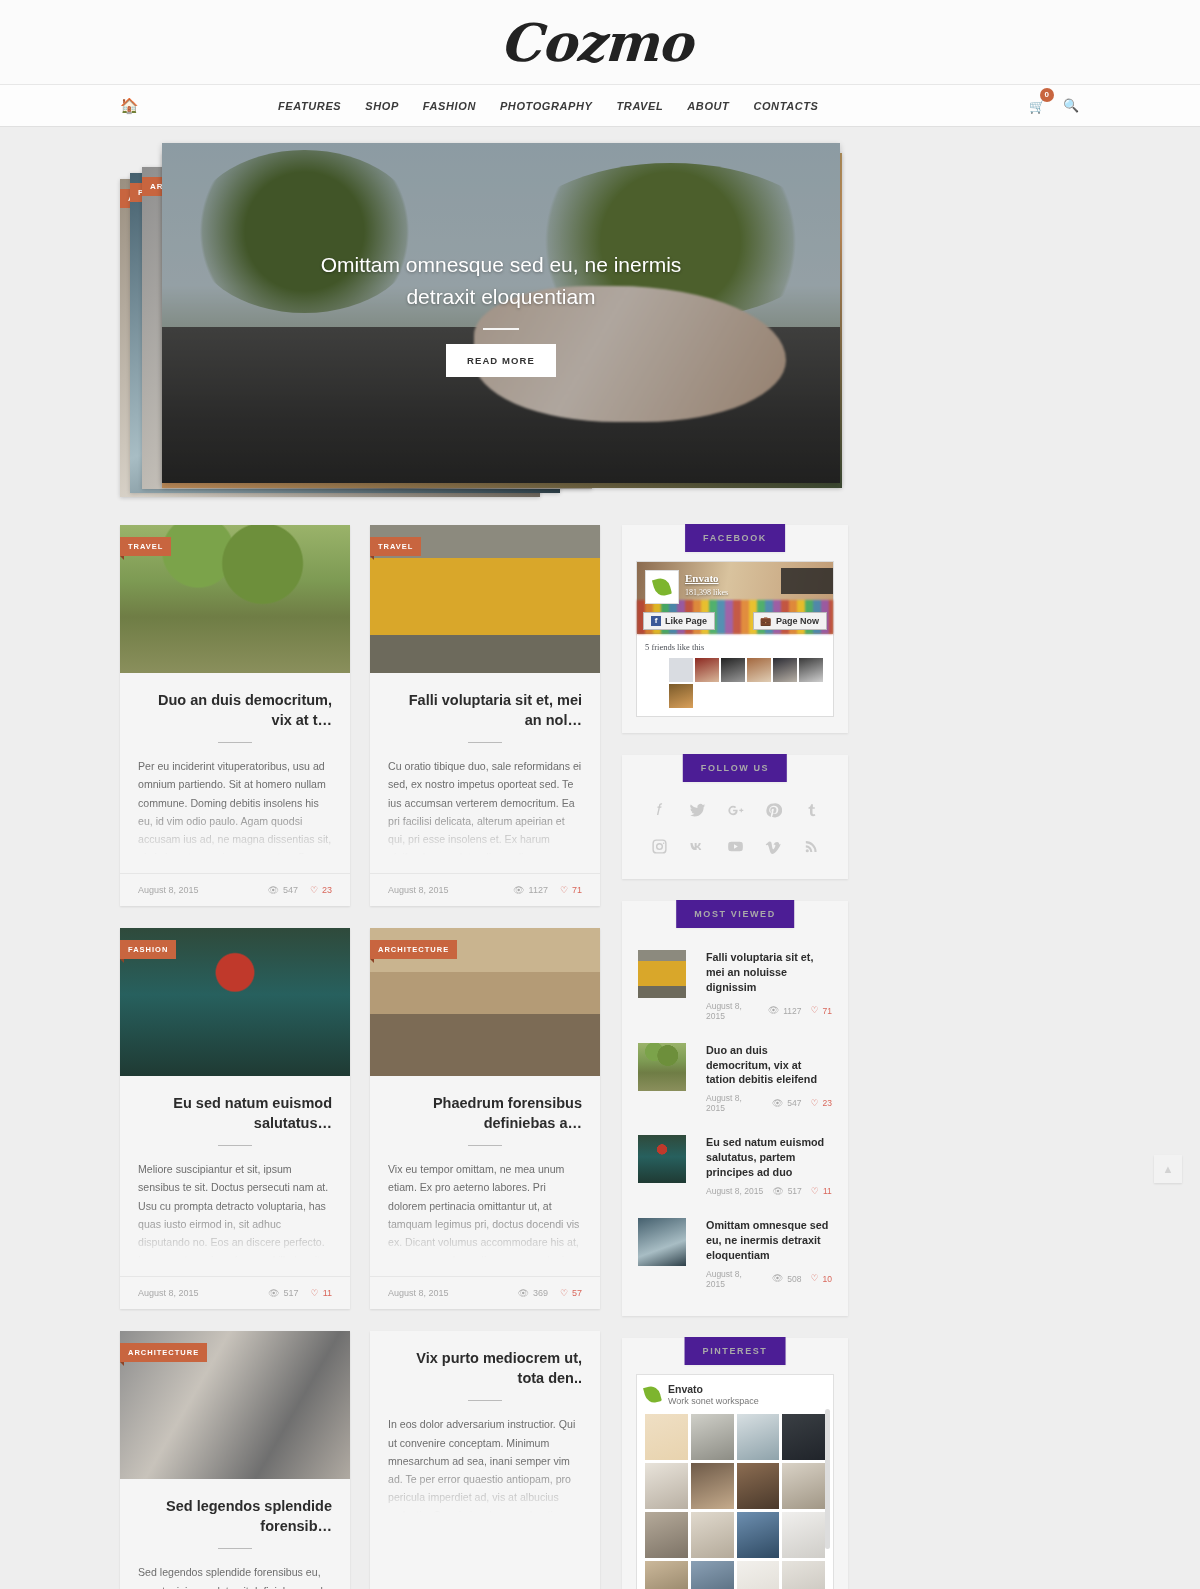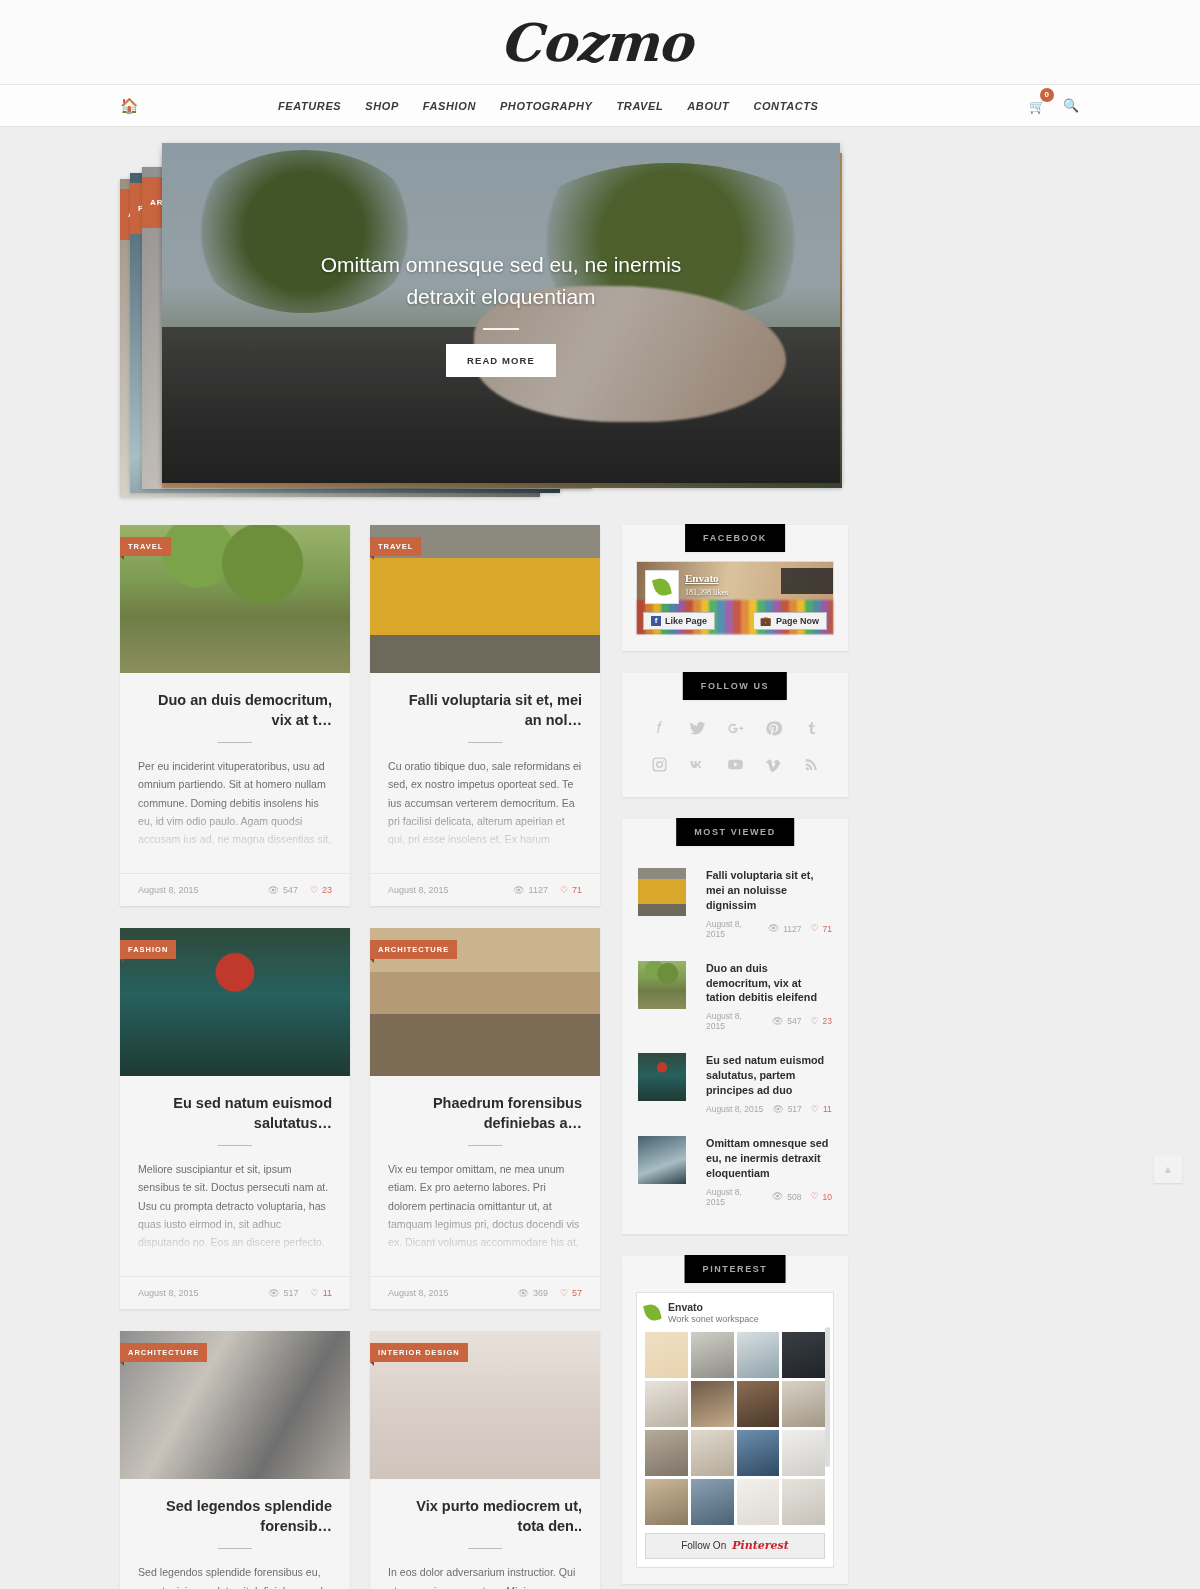--- a/index.html
+++ b/index.html
@@ -53,21 +53,21 @@
   .nav-icon { font-size: 13px; color: #333; }
 
   
   .container { width: 960px; margin: 0 auto; padding-top: 16px; }
 
   
   .hero-wrap { position: relative; height: 360px; margin-bottom: 22px; }
   .stack { position: absolute; background: #cfcfcf; box-shadow: 0 1px 4px rgba(0,0,0,.18); overflow: hidden; }
   .stack .badge {
     position: absolute; top: 10px; left: 0; background: #c8653f; color: #fff;
-    font-size: 8px; font-weight: 700; letter-spacing: 1px; padding: 21px 8px;
+    font-size: 8px; font-weight: 700; letter-spacing: 1px; padding: 5px 8px;
     text-transform: uppercase; white-space: nowrap;
   }
   .s4 { left: 0px;  top: 36px; width: 420px; height: 318px; }
   .s3 { left: 10px; top: 30px; width: 430px; height: 320px; }
   .s2 { left: 22px; top: 24px; width: 450px; height: 322px; }
   .s1 { left: 42px; top: 10px; width: 680px; height: 335px; }
   .hero-main {
     position: absolute; left: 42px; top: 0; width: 678px; height: 340px;
     overflow: hidden; box-shadow: 0 2px 6px rgba(0,0,0,.2);
   }
@@ -140,21 +140,21 @@
   .card-meta .stats { margin-left: auto; display: flex; align-items: center; gap: 12px; }
   .stat { display: flex; align-items: center; gap: 4px; }
   .stat.likes { color: #d9675b; }
   .ico { font-size: 9px; line-height: 1; }
 
   
   .sidebar { width: 226px; display: flex; flex-direction: column; gap: 22px; }
   .widget { background: #f5f5f5; box-shadow: 0 1px 2px rgba(0,0,0,.08); padding: 26px 14px 16px; position: relative; }
   .widget-title {
     position: absolute; top: -1px; left: 50%; transform: translateX(-50%);
-    background: #000000; color: #a9a9a9; font-size: 9px; font-weight: 700;
+    background: #4c1d95; color: #a9a9a9; font-size: 9px; font-weight: 700;
     letter-spacing: 1.6px; text-transform: uppercase; padding: 9px 18px;
     box-shadow: 0 1px 2px rgba(0,0,0,.05); white-space: nowrap;
   }
 
   
   .fb-box { background: #fff; border: 1px solid #dcdcdc; margin-top: 10px; }
   .fb-cover { height: 72px; position: relative; background: linear-gradient(100deg,#8b6b4f,#d9c39e 45%,#c09a74); }
   .fb-pencils { position:absolute; left:0; right:0; bottom:0; height:34px;
     background: repeating-linear-gradient(90deg,#c0392b 0 8px,#e67e22 8px 16px,#f1c40f 16px 24px,#27ae60 24px 32px,#2980b9 32px 40px,#8e44ad 40px 48px);
     opacity:.75; filter: blur(1px); }
@@ -403,24 +403,20 @@
           </div>
           <div class="card-body">
             <div class="card-title">Sed legendos splendide forensib…</div>
             <div class="card-sep"></div>
             <div class="card-excerpt">Sed legendos splendide forensibus eu, pro at minimum detraxit definiebas, mel ne oratio necessitatibus. Cu dico illum utroque eam, quo libris delicata et, cu usu sint euismod. Et dicat perfecto vim, vix at labores suscipiantur, id sonet quaeque commune vel…</div>
           </div>
 
         </div>
 
         <div class="card">
-          <div class="card-thumb">
-            <div class="ph ph-cup"></div>
-            <span class="card-badge">INTERIOR DESIGN</span>
-          </div>
           <div class="card-body">
             <div class="card-title">Vix purto mediocrem ut, tota den..</div>
             <div class="card-sep"></div>
             <div class="card-excerpt">In eos dolor adversarium instructior. Qui ut convenire conceptam. Minimum mnesarchum ad sea, inani semper vim ad. Te per error quaestio antiopam, pro pericula imperdiet ad, vis at albucius molestie. Cum in insolens moderatius constituam, labore elaboraret at eum. No…</div>
           </div>
 
         </div>
 
       </div>
 
@@ -441,20 +437,32 @@
                 <span class="fb-btn">
                   <span class="fb-f">f</span>
                   <span>Like Page</span>
                 </span>
                 <span class="fb-btn">
                   <span>💼</span>
                   <span>Page Now</span>
                 </span>
               </div>
             </div>
+            <div class="fb-friends">
+              <div class="fb-friends-label">5 friends like this</div>
+              <div class="fb-thumbs">
+                <div class="fb-th" style="background:#d9dce1"></div>
+                <div class="fb-th" style="background:linear-gradient(160deg,#8c2a22,#d9b79a)"></div>
+                <div class="fb-th" style="background:linear-gradient(160deg,#222,#999)"></div>
+                <div class="fb-th" style="background:linear-gradient(160deg,#a3683f,#e0cdb4)"></div>
+                <div class="fb-th" style="background:linear-gradient(160deg,#2b2b33,#b7b0a6)"></div>
+                <div class="fb-th" style="background:linear-gradient(160deg,#3a3a3a,#cfcfcf)"></div>
+                <div class="fb-th" style="background:linear-gradient(160deg,#7a5a2a,#d9a05a)"></div>
+              </div>
+            </div>
           </div>
         </div>
 
         <div class="widget">
           <div class="widget-title">FOLLOW US</div>
           <div class="social-grid">
             <span class="soc">𝑓</span>
             <span class="soc">
               <svg viewBox="0 0 24 24">
                   <path d="M23 4.9a9 9 0 0 1-2.6.7 4.5 4.5 0 0 0 2-2.5 9 9 0 0 1-2.9 1.1 4.5 4.5 0 0 0-7.7 4.1A12.8 12.8 0 0 1 2.5 3.6a4.5 4.5 0 0 0 1.4 6 4.4 4.4 0 0 1-2-.6 4.5 4.5 0 0 0 3.6 4.4 4.5 4.5 0 0 1-2 .1 4.5 4.5 0 0 0 4.2 3.1A9 9 0 0 1 1 18.5a12.7 12.7 0 0 0 6.9 2c8.3 0 12.8-6.9 12.8-12.8v-.6A9 9 0 0 0 23 4.9z"></path>

